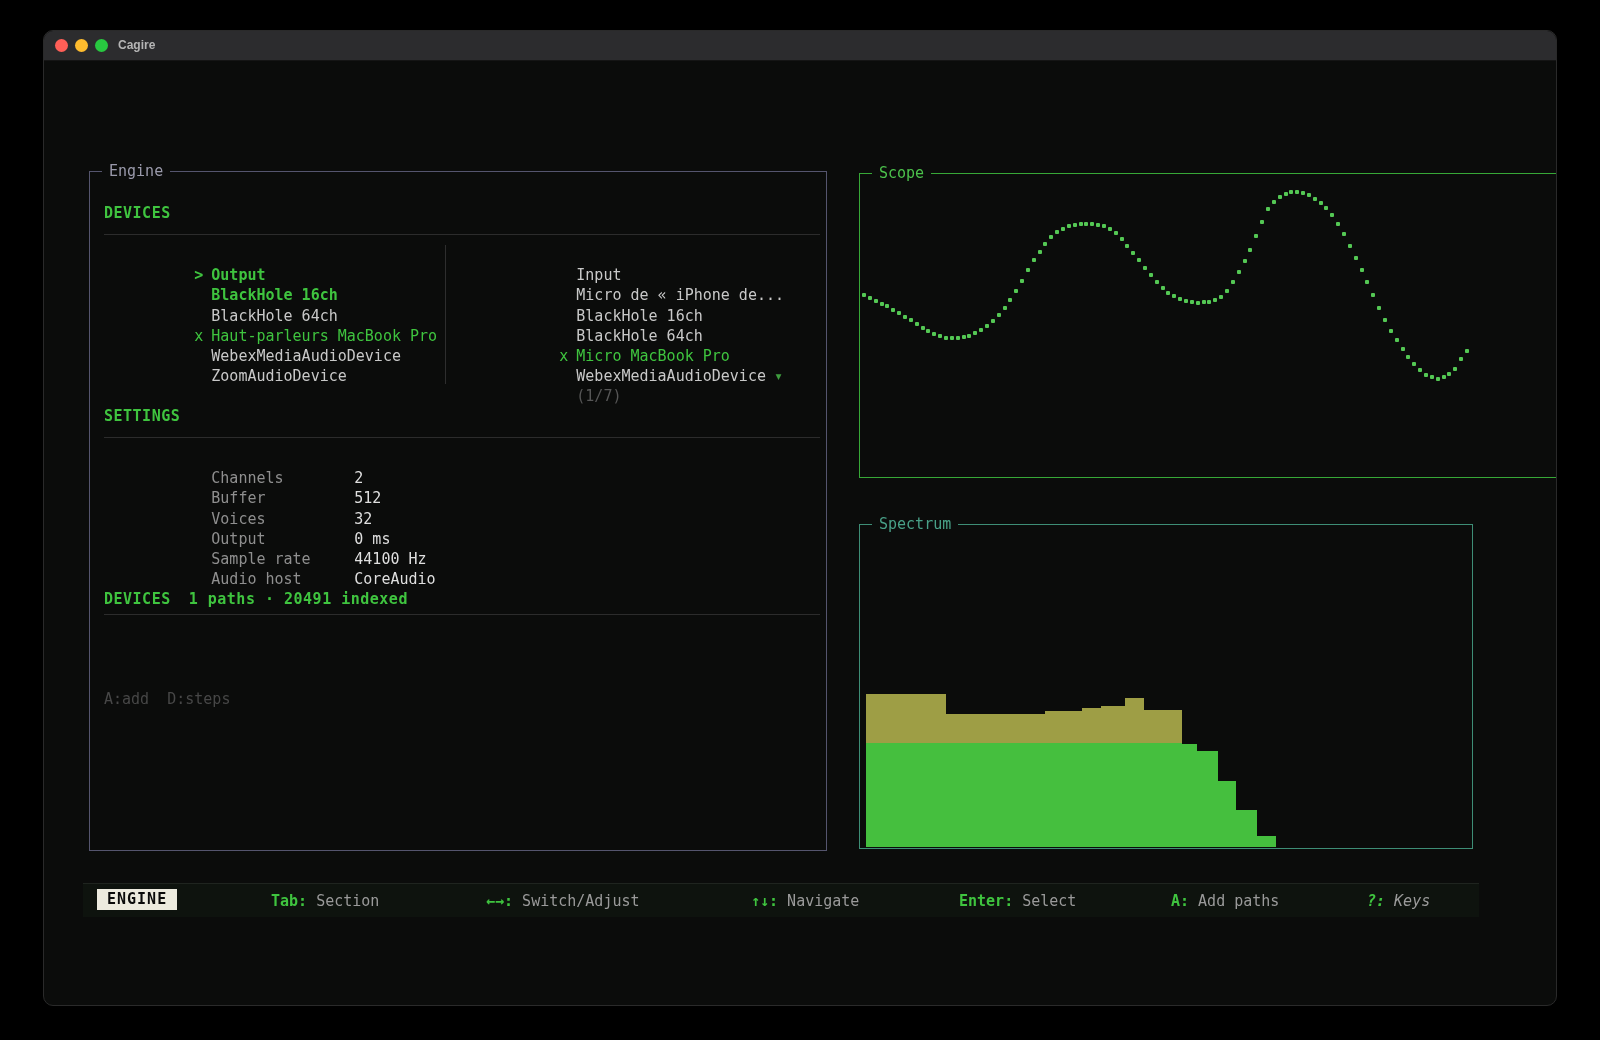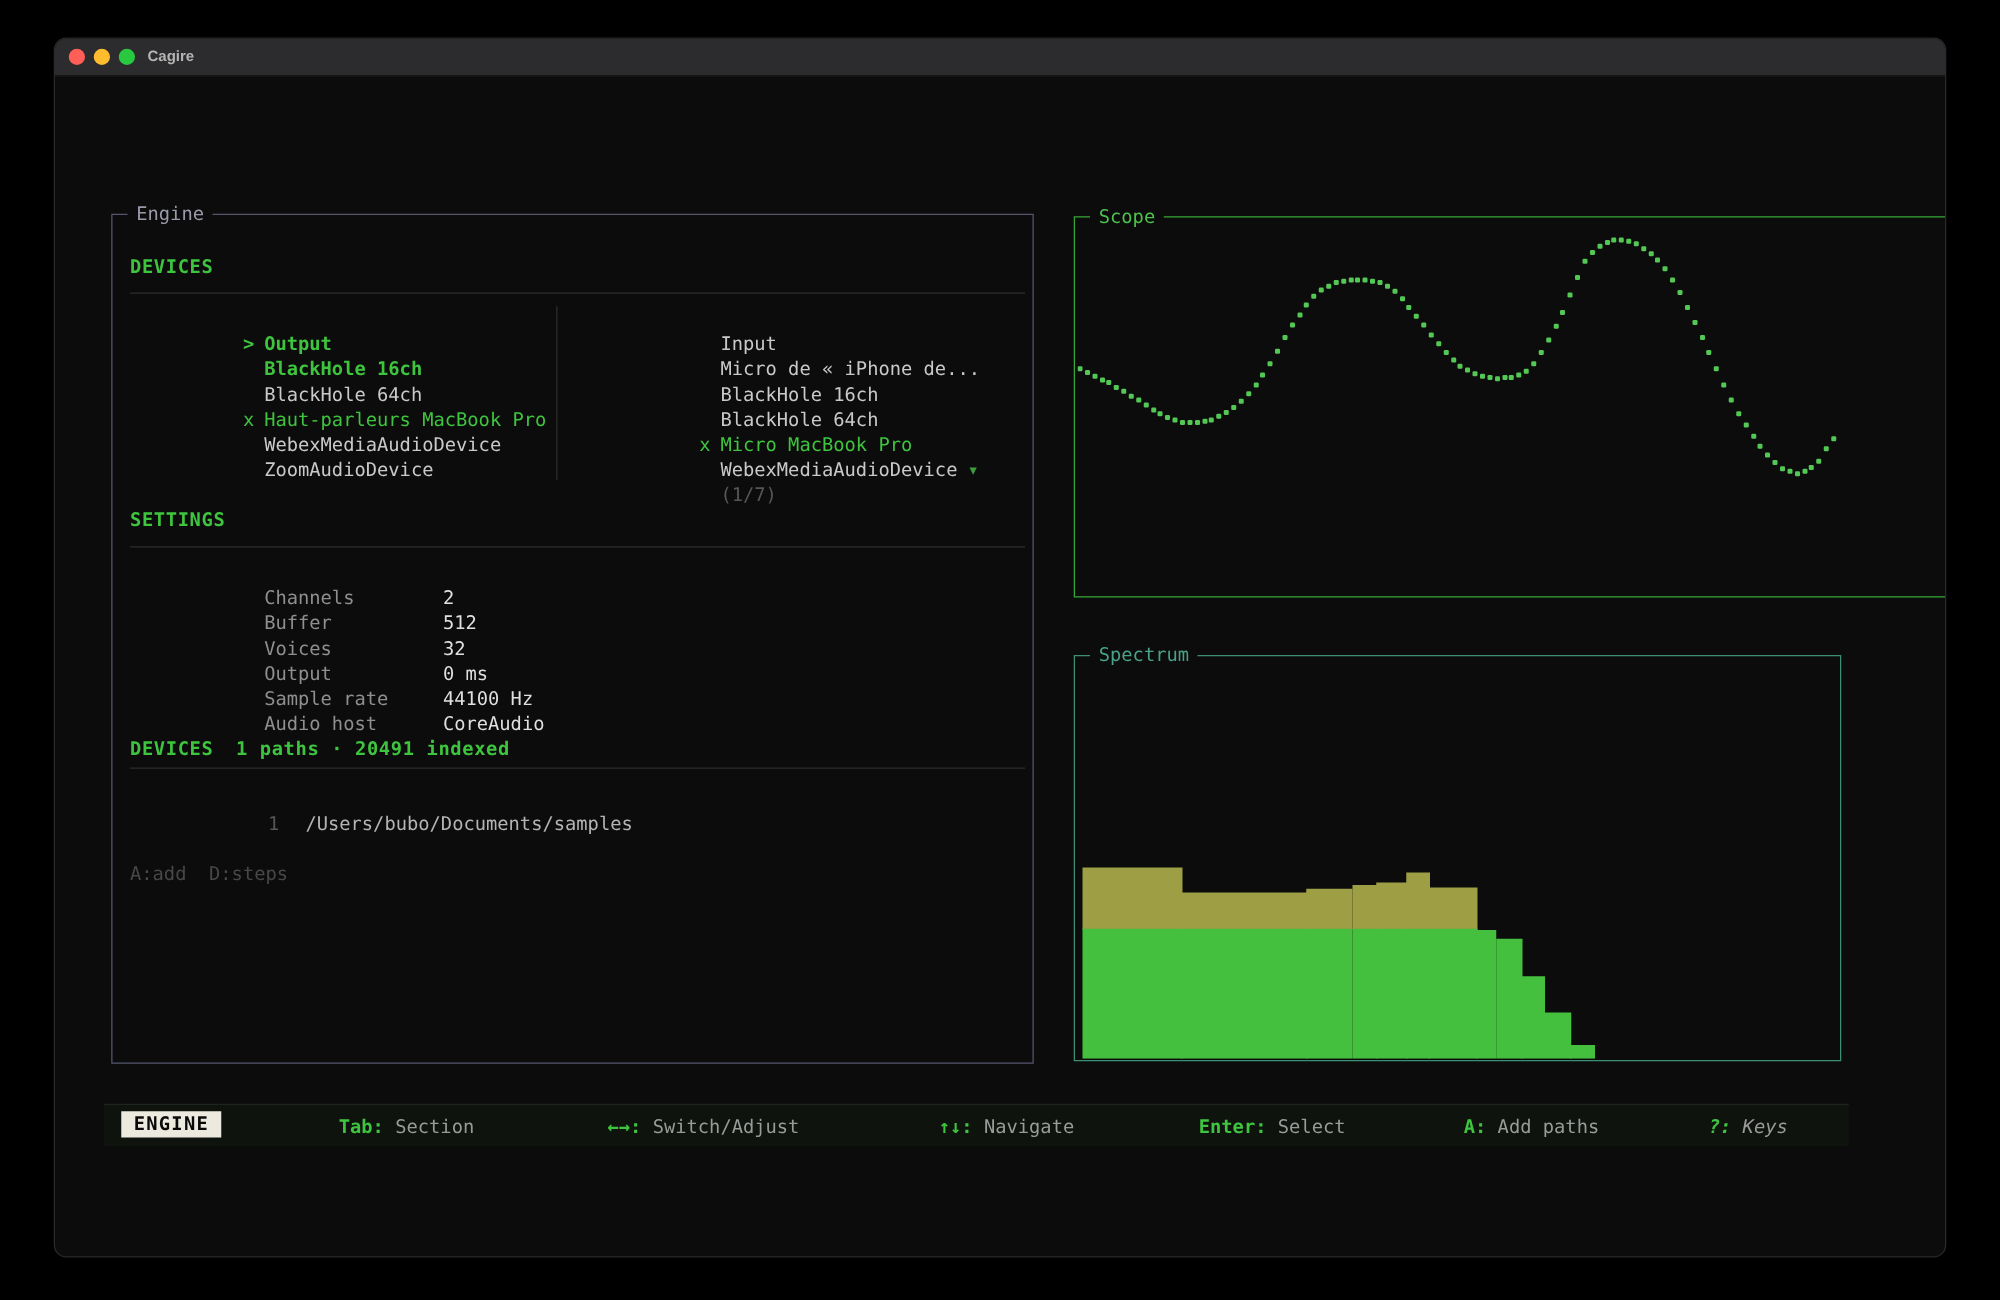--- a/index.html
+++ b/index.html
@@ -214,26 +214,20 @@
         <div class="set-row">
           <span class="set-label">Audio host</span><span class="set-value">CoreAudio</span>
         </div>
       </div>
 
     <div class="sec-heading samples-heading" style="top:418px;">
       <span>DEVICES</span>
       <span>1 paths · 20491 indexed</span>
     </div>
     <div class="sep" style="top:442px;"></div>
-    <div class="sample-rows">
-
-        <div class="sample-row">
-          <span class="sample-idx">1</span><span class="sample-path">/Users/bubo/Documents/samples</span>
-        </div>
-      </div>
     <div class="samples-hints">A:add  D:steps</div>
   </div>
 
   <div class="panel scope-panel">
     <span class="panel-label">Scope</span>
     <div class="scope-plot">
         <div class="dot" style="left: 0px; top: 116.791px;"></div>
         <div class="dot" style="left: 5.85437px; top: 119.735px;"></div>
         <div class="dot" style="left: 11.7087px; top: 122.627px;"></div>
         <div class="dot" style="left: 17.5631px; top: 125.526px;"></div>

